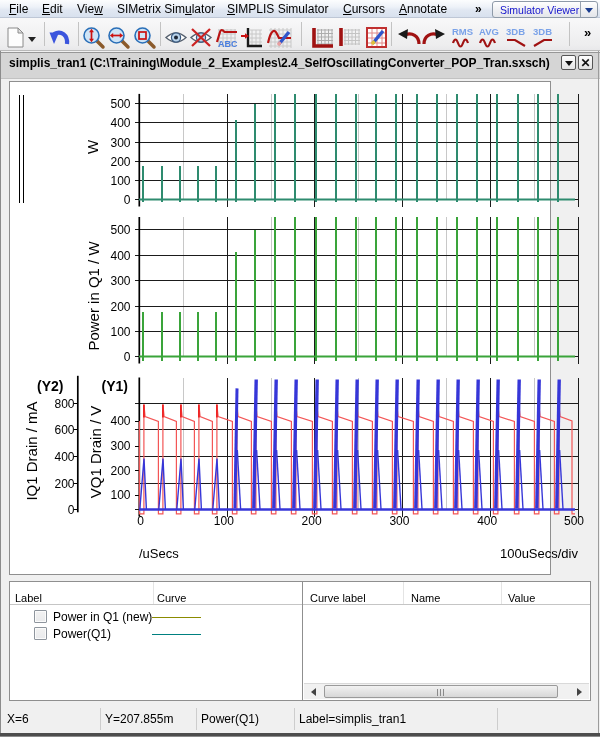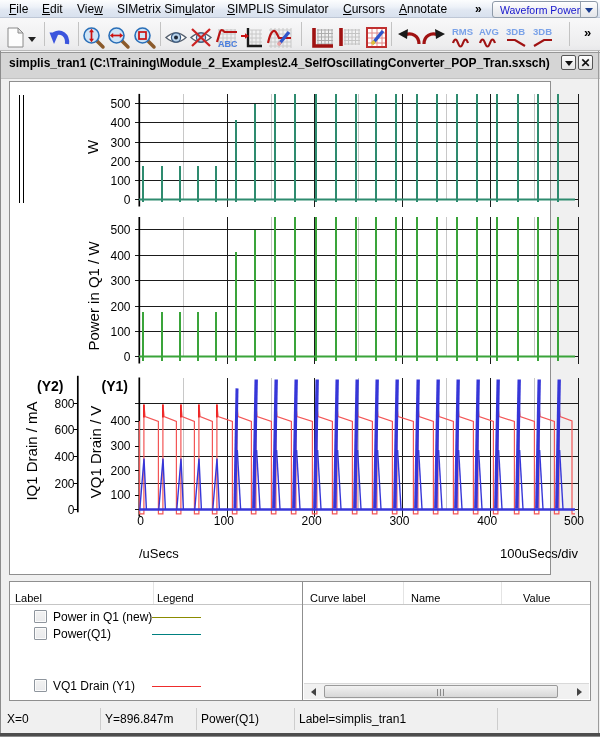--- a/index.html
+++ b/index.html
@@ -40,21 +40,21 @@
 <div class="menubar">
 <div class="mi" style="left:9px"><u>F</u>ile</div>
 <div class="mi" style="left:42px"><u>E</u>dit</div>
 <div class="mi" style="left:77px">Vie<u>w</u></div>
 <div class="mi" style="left:117px">SIMetrix Sim<u>u</u>lator</div>
 <div class="mi" style="left:227px"><u>S</u>IMPLIS Simulator</div>
 <div class="mi" style="left:343px"><u>C</u>ursors</div>
 <div class="mi" style="left:399px"><u>A</u>nnotate</div>
 <div class="mi" style="left:475px"><b>»</b></div>
 <div class="combo">
-      <span>Waveform Power</span>
+      <span>Simulator Viewer</span>
       <div class="dd"></div>
     </div>
 </div>
 <div class="toolbar">
 
 <svg class="ticon" style="left:5px;top:9px" width="21" height="21" viewBox="0 0 21 21">
  <path d="M3,1 h10 l5,5 v14 h-15 z" fill="#fdfdfd" stroke="#8a8a8a"></path>
  <path d="M13,1 l5,5 h-5 z" fill="#e0e0e0" stroke="#8a8a8a"></path>
 </svg>
 <div style="position:absolute;left:28px;top:19px;width:0;height:0;border:4px solid transparent;border-top:5px solid #222"></div>
@@ -382,58 +382,53 @@
 <line x1="516.80" y1="508.50" x2="519.20" y2="379.50" stroke="#3636d8" stroke-width="3.4"></line>
 <line x1="519.60" y1="450.00" x2="523.00" y2="509.00" stroke="#3636d8" stroke-width="1.4"></line>
 <line x1="536.80" y1="508.50" x2="539.20" y2="379.50" stroke="#3636d8" stroke-width="3.4"></line>
 <line x1="539.60" y1="450.00" x2="543.00" y2="509.00" stroke="#3636d8" stroke-width="1.4"></line>
 <line x1="556.80" y1="508.50" x2="559.20" y2="379.50" stroke="#3636d8" stroke-width="3.4"></line>
 <line x1="559.60" y1="450.00" x2="563.00" y2="509.00" stroke="#3636d8" stroke-width="1.4"></line>
 </svg>
   </div>
 <div class="panel" style="left:9px;top:581px;width:300px;height:120px;">
 <div class="hdr" style="left:5px">Label</div>
-<div class="hdr" style="left:147px">Legend</div>
+<div class="hdr" style="left:147px">Curve</div>
 <div style="position:absolute;left:143px;top:0;width:1px;height:22px;background:#e4e4e4"></div>
 <div class="hline"></div>
 <div class="row" style="top:26px">
       <div class="cb"></div>
       <div class="rlabel">Power in Q1 (new)</div>
       <div class="lline" style="border-color:#8b8b00"></div>
     </div>
 <div class="row" style="top:43.25px">
       <div class="cb"></div>
       <div class="rlabel">Power(Q1)</div>
       <div class="lline" style="border-color:#008080"></div>
     </div>
-<div class="row" style="top:95.0px">
-      <div class="cb"></div>
-      <div class="rlabel">VQ1 Drain (Y1)</div>
-      <div class="lline" style="border-color:#ee2c2c"></div>
-    </div>
 </div>
 <div class="panel" style="left:302px;top:581px;width:289px;height:120px;">
 <div class="hdr" style="left:7px">Curve label</div>
 <div class="hdr" style="left:108px">Name</div>
-<div class="hdr" style="left:220px">Value</div>
+<div class="hdr" style="left:205px">Value</div>
 <div style="position:absolute;left:100px;top:0;width:1px;height:22px;background:#e4e4e4"></div>
 <div style="position:absolute;left:198px;top:0;width:1px;height:22px;background:#e4e4e4"></div>
 <div class="hline"></div>
 <div class="scrollbar" style="width:285px">
 <div class="arr" style="left:3px;border-right:5px solid #444;top:4px"></div>
 <div class="arr" style="right:3px;border-left:5px solid #444;top:4px"></div>
 <div class="sb-thumb" style="left:20px;width:234px">
 <div class="grip" style="left:112px"></div>
 <div class="grip" style="left:115px"></div>
 <div class="grip" style="left:118px"></div>
 </div>
     </div>
 </div>
-<div class="sbtext" style="left:7px">X=0</div>
-<div class="sbtext" style="left:105px">Y=896.847m</div>
+<div class="sbtext" style="left:7px">X=6</div>
+<div class="sbtext" style="left:105px">Y=207.855m</div>
 <div class="sbtext" style="left:201px">Power(Q1)</div>
 <div class="sbtext" style="left:299px">Label=simplis_tran1</div>
 <div class="sbsep" style="left:100px"></div>
 <div class="sbsep" style="left:196px"></div>
 <div class="sbsep" style="left:294px"></div>
 <div class="sbsep" style="left:497px"></div>
 <div style="position:absolute;left:0;top:51px;width:1px;height:684px;background:#8c8c8c"></div>
 <div style="position:absolute;left:598px;top:51px;width:1px;height:684px;background:#9c9c9c"></div>
 <div style="position:absolute;left:0;top:733px;width:600px;height:3px;background:#4d4d4d"></div>
 <div style="position:absolute;left:0;top:736px;width:600px;height:1px;background:#8c8c8c"></div>

